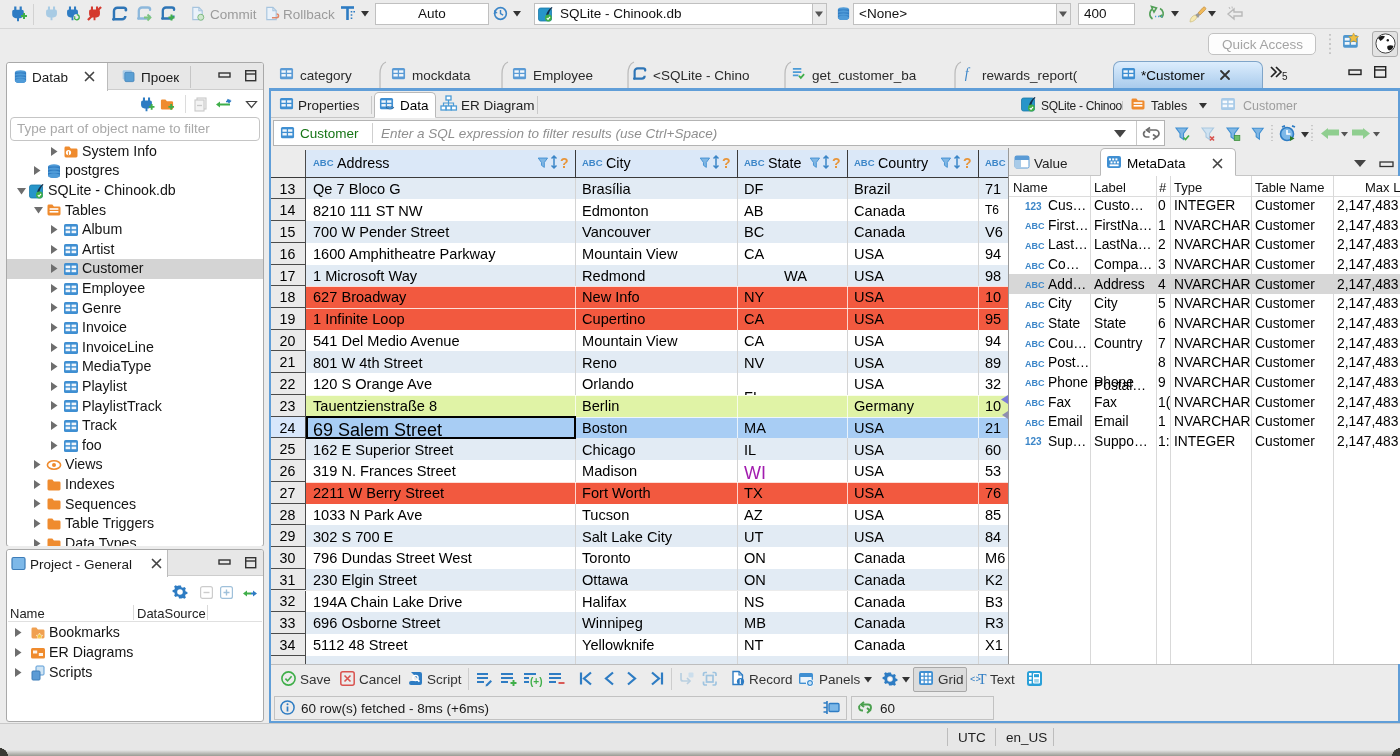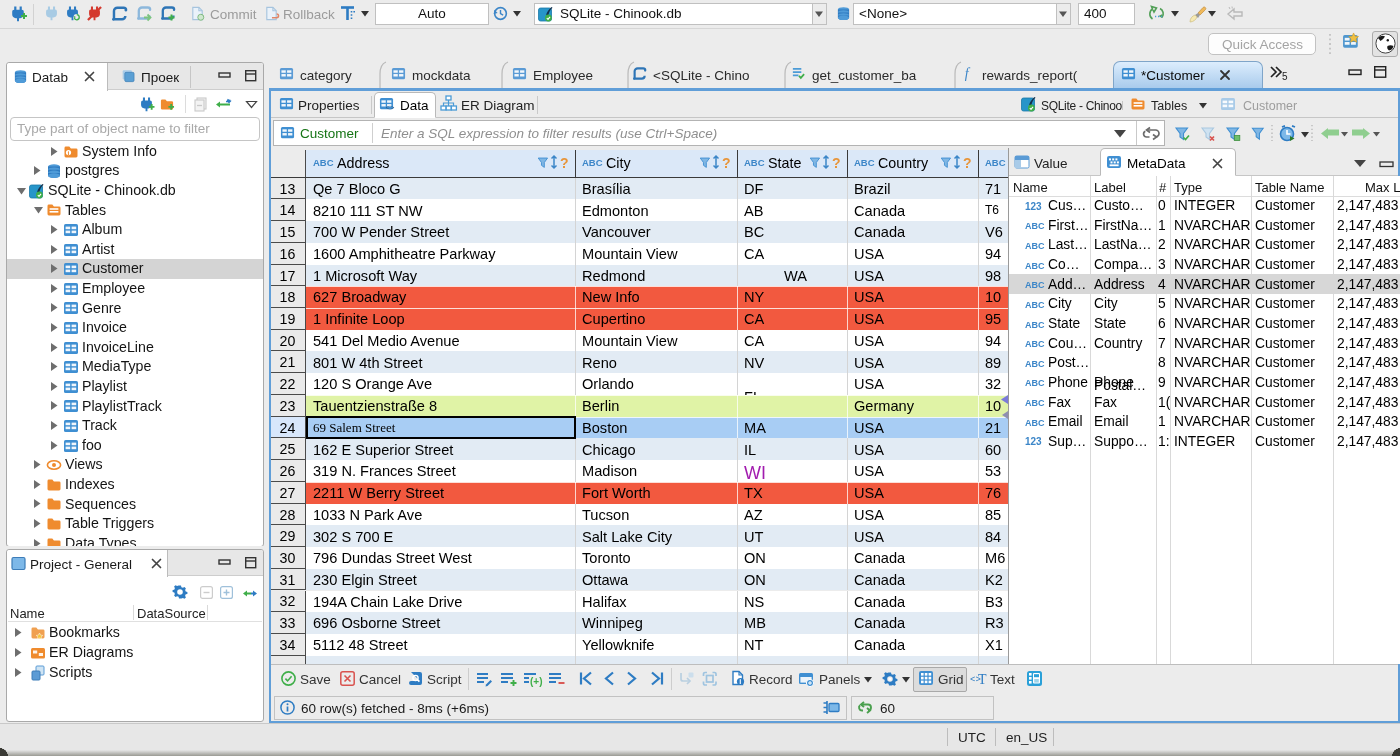--- a/index.html
+++ b/index.html
@@ -865,21 +865,21 @@
 <div class="tx" style="left:854px;top:398.1px;width:124px;overflow:hidden;font-size:14.6px;color:#000;">Germany</div>
 <div class="tx" style="left:985px;top:398.1px;width:23px;overflow:hidden;font-size:14.6px;color:#000;">10</div>
 <div class="abs" style="left:306px;top:416.6px;width:702px;height:21.73px;background:#a8cdf4;overflow:hidden;"></div>
 <div class="abs" style="left:575px;top:416.6px;width:1px;height:21.73px;background:rgba(255,255,255,0.75);"></div>
 <div class="abs" style="left:737px;top:416.6px;width:1px;height:21.73px;background:rgba(255,255,255,0.75);"></div>
 <div class="abs" style="left:847px;top:416.6px;width:1px;height:21.73px;background:rgba(255,255,255,0.75);"></div>
 <div class="abs" style="left:978px;top:416.6px;width:1px;height:21.73px;background:rgba(255,255,255,0.75);"></div>
 <div class="abs" style="left:306px;top:416.6px;width:702px;height:1px;background:rgba(255,255,255,0.8);"></div>
 <div class="abs" style="left:271px;top:416.6px;width:35px;height:21.73px;background:#d8e7fb;border-right:1.4px solid #4a4a4a;border-bottom:1.4px solid #4a4a4a;overflow:hidden;"></div>
 <div class="tx" style="left:0px;top:419.63px;font-size:14.2px;color:#000;left:271px;width:33px;text-align:center;">24</div>
-<div class="tx" style="left:313px;top:419.8px;width:261px;overflow:hidden;font-size:13px;color:#000;font-family:Liberation Serif, serif;">69 Salem Street</div>
+<div class="tx" style="left:313px;top:419.8px;width:261px;overflow:hidden;font-size:18px;color:#000;">69 Salem Street</div>
 <div class="tx" style="left:582px;top:419.8px;width:155px;overflow:hidden;font-size:14.6px;color:#000;">Boston</div>
 <div class="tx" style="left:744px;top:419.8px;width:103px;overflow:hidden;font-size:14.6px;color:#000;">MA</div>
 <div class="tx" style="left:854px;top:419.8px;width:124px;overflow:hidden;font-size:14.6px;color:#000;">USA</div>
 <div class="tx" style="left:985px;top:419.8px;width:23px;overflow:hidden;font-size:14.6px;color:#000;">21</div>
 <div class="abs" style="left:306px;top:438.4px;width:702px;height:21.73px;background:#e2ebf4;overflow:hidden;"></div>
 <div class="abs" style="left:575px;top:438.4px;width:1px;height:21.73px;background:#d4d4d4;"></div>
 <div class="abs" style="left:737px;top:438.4px;width:1px;height:21.73px;background:#d4d4d4;"></div>
 <div class="abs" style="left:847px;top:438.4px;width:1px;height:21.73px;background:#d4d4d4;"></div>
 <div class="abs" style="left:978px;top:438.4px;width:1px;height:21.73px;background:#d4d4d4;"></div>
 <div class="abs" style="left:271px;top:438.4px;width:35px;height:21.73px;background:#eaeaea;border-right:1.4px solid #4a4a4a;border-bottom:1.4px solid #4a4a4a;overflow:hidden;"></div>

